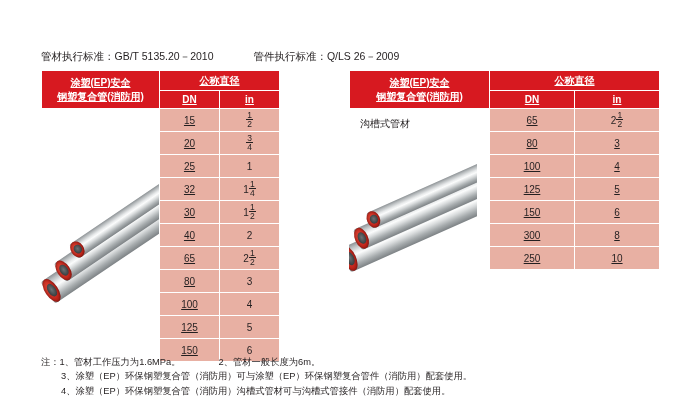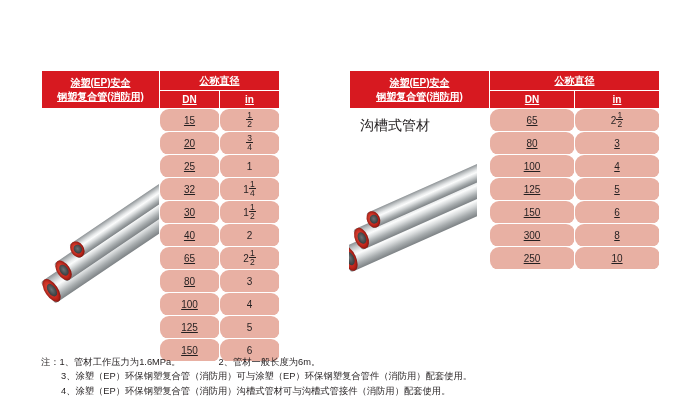--- a/index.html
+++ b/index.html
@@ -64,21 +64,20 @@
     font-size: 10px;
     line-height: 1.35;
   }
   .hdr-red.small {
     font-size: 10px;
   }
   .cell {
     background: #e8b0a3;
     color: #231f20;
     height: 22px;
-    border-radius: 9px;
   }
   .cell.img {
     background: transparent;
     border-left-color: #ffffff;
   }
   .frac {
     display: inline-block;
     vertical-align: middle;
     text-align: center;
     line-height: 1.0;
@@ -172,20 +171,25 @@
   .notes .lbl { display: inline-block; }
   .notes .seg2 { display: inline-block; margin-left: 38px; text-align: center; }
   .notes .indent { padding-left: 0px; }
 </style>
 </head>
 <body>
 
 <div class="page">
 
 
+  <div class="standards">
+    <span>管材执行标准：GB/T 5135.20－2010</span>
+    <span class="gap"></span>
+    <span>管件执行标准：Q/LS 26－2009</span>
+  </div>
 
   <table class="tbl" id="table-left">
     <colgroup>
       <col style="width:118px">
       <col style="width:60px">
       <col style="width:60px">
     </colgroup>
     <tbody>
       <tr>
         <td class="hdr-red small" rowspan="2" style="height:36px;">
@@ -301,21 +305,21 @@
         </td>
         <td class="hdr-red" colspan="2" style="height:19px;">公称直径</td>
       </tr>
       <tr>
         <td class="hdr-red" style="height:17px;">DN</td>
         <td class="hdr-red" style="height:17px;">in</td>
       </tr>
 
       <tr>
         <td class="cell img" rowspan="7" style="position:relative;">
-          <div style="position:absolute; left:10px; top:8px; font-size:14px;">沟槽式管材</div>
+          <div style="position:absolute; left:10px; top:8px; font-size:10px;">沟槽式管材</div>
         </td>
         <td class="cell">65</td>
         <td class="cell">
           <span class="whole">2</span><span class="frac"><span class="num">1</span><span class="den">2</span></span>
         </td>
       </tr>
       <tr>
         <td class="cell">80</td>
         <td class="cell">3</td>
       </tr>

